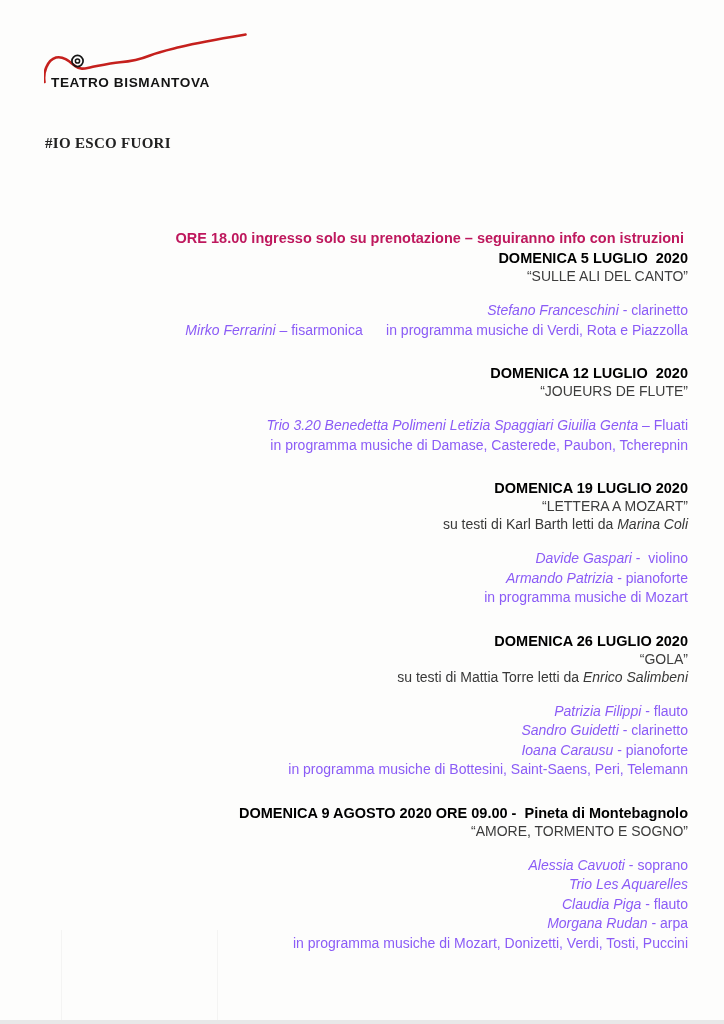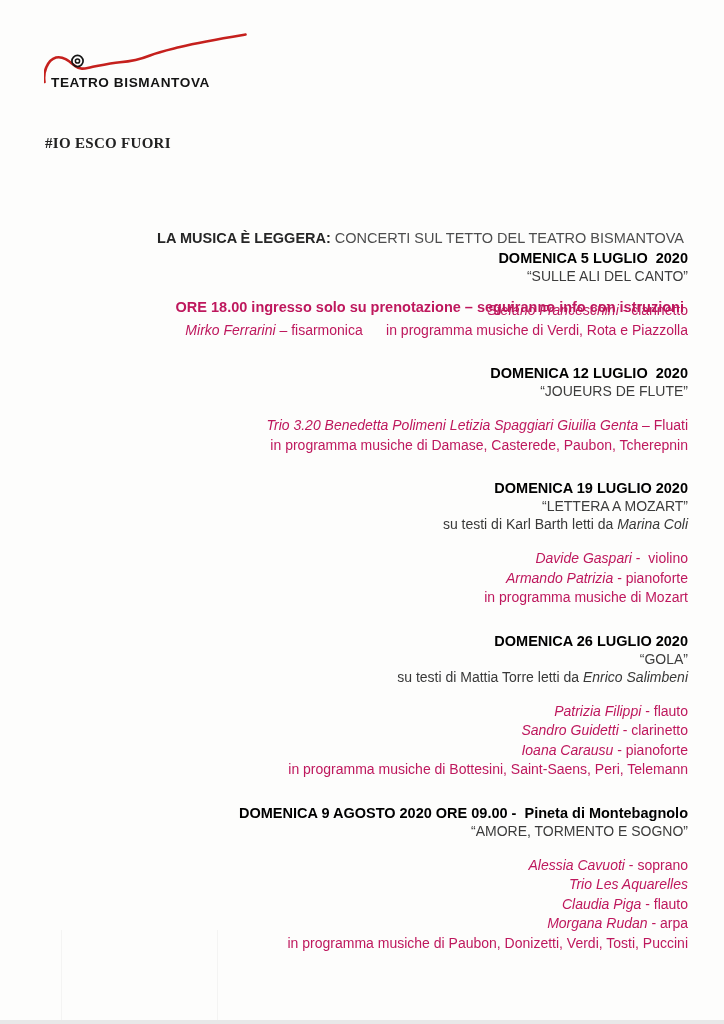--- a/index.html
+++ b/index.html
@@ -35,21 +35,21 @@
   .headline .hl-info{font-weight:bold;color:#be185d;}
 
   .concerts{position:absolute;left:45px;top:249px;right:36px;}
   .concert{margin-bottom:24px;}
   .concert-header{line-height:18px;}
   .hline{white-space:pre-wrap;font-size:14px;}
   .concert-date{font-weight:bold;color:#000000;font-size:14.5px;}
   .concert-title{color:#3c3c3c;}
   .concert-subtitle{color:#383838;}
   .concert-body{margin-top:16px;line-height:19.5px;}
-  .line{white-space:pre-wrap;font-size:14px;color:#be185d;}
+  .line{white-space:pre-wrap;font-size:14px;color:#8b5cf6;}
   .it{font-style:italic;}
   .re{font-style:normal;}
 </style>
 </head>
 <body>
 
 <div class="page">
 
   <div class="crease c1"></div>
   <div class="crease c2"></div>
@@ -63,21 +63,20 @@
         <circle cx="33.5" cy="33" r="5.6" fill="none" stroke="#161616" stroke-width="1.7"></circle>
         <circle cx="33.5" cy="33" r="2.1" fill="none" stroke="#161616" stroke-width="1.5"></circle>
       </g>
       <text x="7" y="58.5" font-family="Liberation Sans, DejaVu Sans, sans-serif" font-size="13.6" font-weight="600" letter-spacing="0.6" fill="#141414">TEATRO BISMANTOVA</text>
     </svg>
   </div>
 
   <div class="hashtag">#IO ESCO FUORI</div>
 
   <div class="headline">
-    <div><span class="hl-bold">LA MUSICA È LEGGERA:</span><span class="hl-light"> CONCERTI SUL TETTO DEL TEATRO BISMANTOVA</span></div>
     <div class="hl-info">ORE 18.00 ingresso solo su prenotazione – seguiranno info con istruzioni</div>
   </div>
 
   <div class="concerts">
   <div class="concert">
     <div class="concert-header">
       <div class="hline concert-date">DOMENICA 5 LUGLIO  2020</div>
       <div class="hline concert-title">“SULLE ALI DEL CANTO”</div>
 
     </div>
@@ -130,18 +129,18 @@
     <div class="concert-header">
       <div class="hline concert-date">DOMENICA 9 AGOSTO 2020 ORE 09.00 -  Pineta di Montebagnolo</div>
       <div class="hline concert-title">“AMORE, TORMENTO E SOGNO”</div>
 
     </div>
     <div class="concert-body">
           <div class="line"><span class="it">Alessia Cavuoti</span><span class="re"> - soprano</span></div>
           <div class="line"><span class="it">Trio Les Aquarelles</span></div>
           <div class="line"><span class="it">Claudia Piga</span><span class="re"> - flauto</span></div>
           <div class="line"><span class="it">Morgana Rudan</span><span class="re"> - arpa</span></div>
-          <div class="line"><span class="re">in programma musiche di Paubon, Donizetti, Verdi, Tosti, Puccini</span></div>
+          <div class="line"><span class="re">in programma musiche di Mozart, Donizetti, Verdi, Tosti, Puccini</span></div>
         </div>
   </div>
 </div>
 
 </div>
 
 </body></html>

